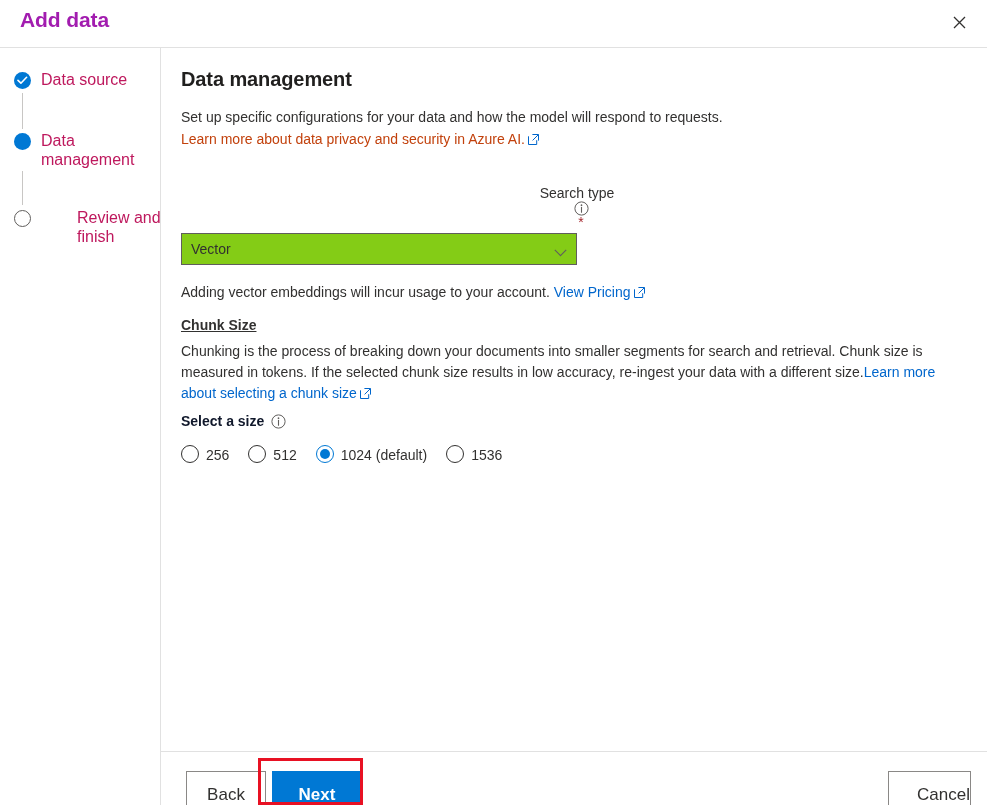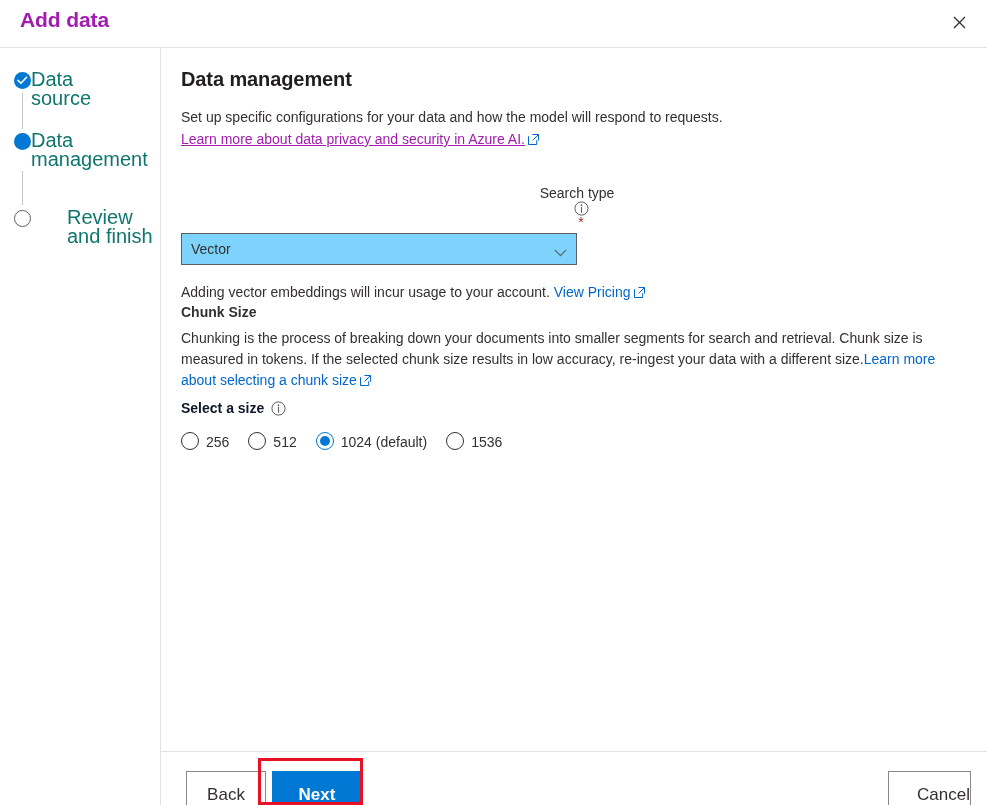--- a/index.html
+++ b/index.html
@@ -84,23 +84,24 @@
     line-height: 17px;
     text-align: center;
   }
   .marker-done svg { position: absolute; left: 3px; top: 4px; }
   .marker-current { background: #0078d4; }
   .marker-todo {
     background: #ffffff;
     border: 1px solid #605e5c;
   }
   .step-label {
-    font-size: 20px;
+    margin-left: 10px;
+    font-size: 16px;
     line-height: 19px;
-    color: #0f766e;
+    color: #be185d;
     width: 100px;
   }
 
   .step-connector {
     position: absolute;
     left: 22px;
     width: 1px;
     background: #c8c6c4;
   }
   .connector-1 { top: 45px; height: 36px; }
@@ -127,22 +128,21 @@
     line-height: 20px;
     color: #323130;
     margin: 0;
   }
   .link {
     color: #0066cc;
     text-decoration: none;
     cursor: pointer;
   }
   .link-underline {
-    color: #a21caf;
-    text-decoration: underline;
+    color: #c2410c;
     cursor: pointer;
   }
   .ext-icon {
     display: inline-block;
     width: 11px;
     height: 11px;
     vertical-align: -1px;
     margin-left: 3px;
   }
   .privacy-line { margin: 2px 0 0 0; font-size: 14px; line-height: 20px; }
@@ -168,21 +168,21 @@
     color: #a4262c;
     margin-left: 8px;
     font-size: 14px;
     line-height: 12px;
   }
   .dropdown {
     position: relative;
     width: 396px;
     height: 32px;
     border: 1px solid #605e5c;
-    background: #7dd3fc;
+    background: #84cc16;
     box-sizing: border-box;
     display: flex;
     align-items: center;
     cursor: pointer;
   }
   .dropdown-value {
     font-size: 14px;
     color: #323130;
     padding-left: 9px;
   }
@@ -193,24 +193,25 @@
     color: #605e5c;
   }
 
   .note-text {
     margin: 17px 0 0 0;
     font-size: 14px;
     line-height: 20px;
     color: #323130;
   }
   .sub-heading {
-    margin: 2px 0 0 0;
+    margin: 15px 0 0 0;
     font-size: 14px;
     font-weight: 600;
     color: #323130;
+    text-decoration: underline;
   }
   .desc-text {
     margin: 8px 0 0 0;
     font-size: 14px;
     line-height: 21px;
     color: #323130;
     width: 790px;
   }
   .select-size-row {
     display: flex;

